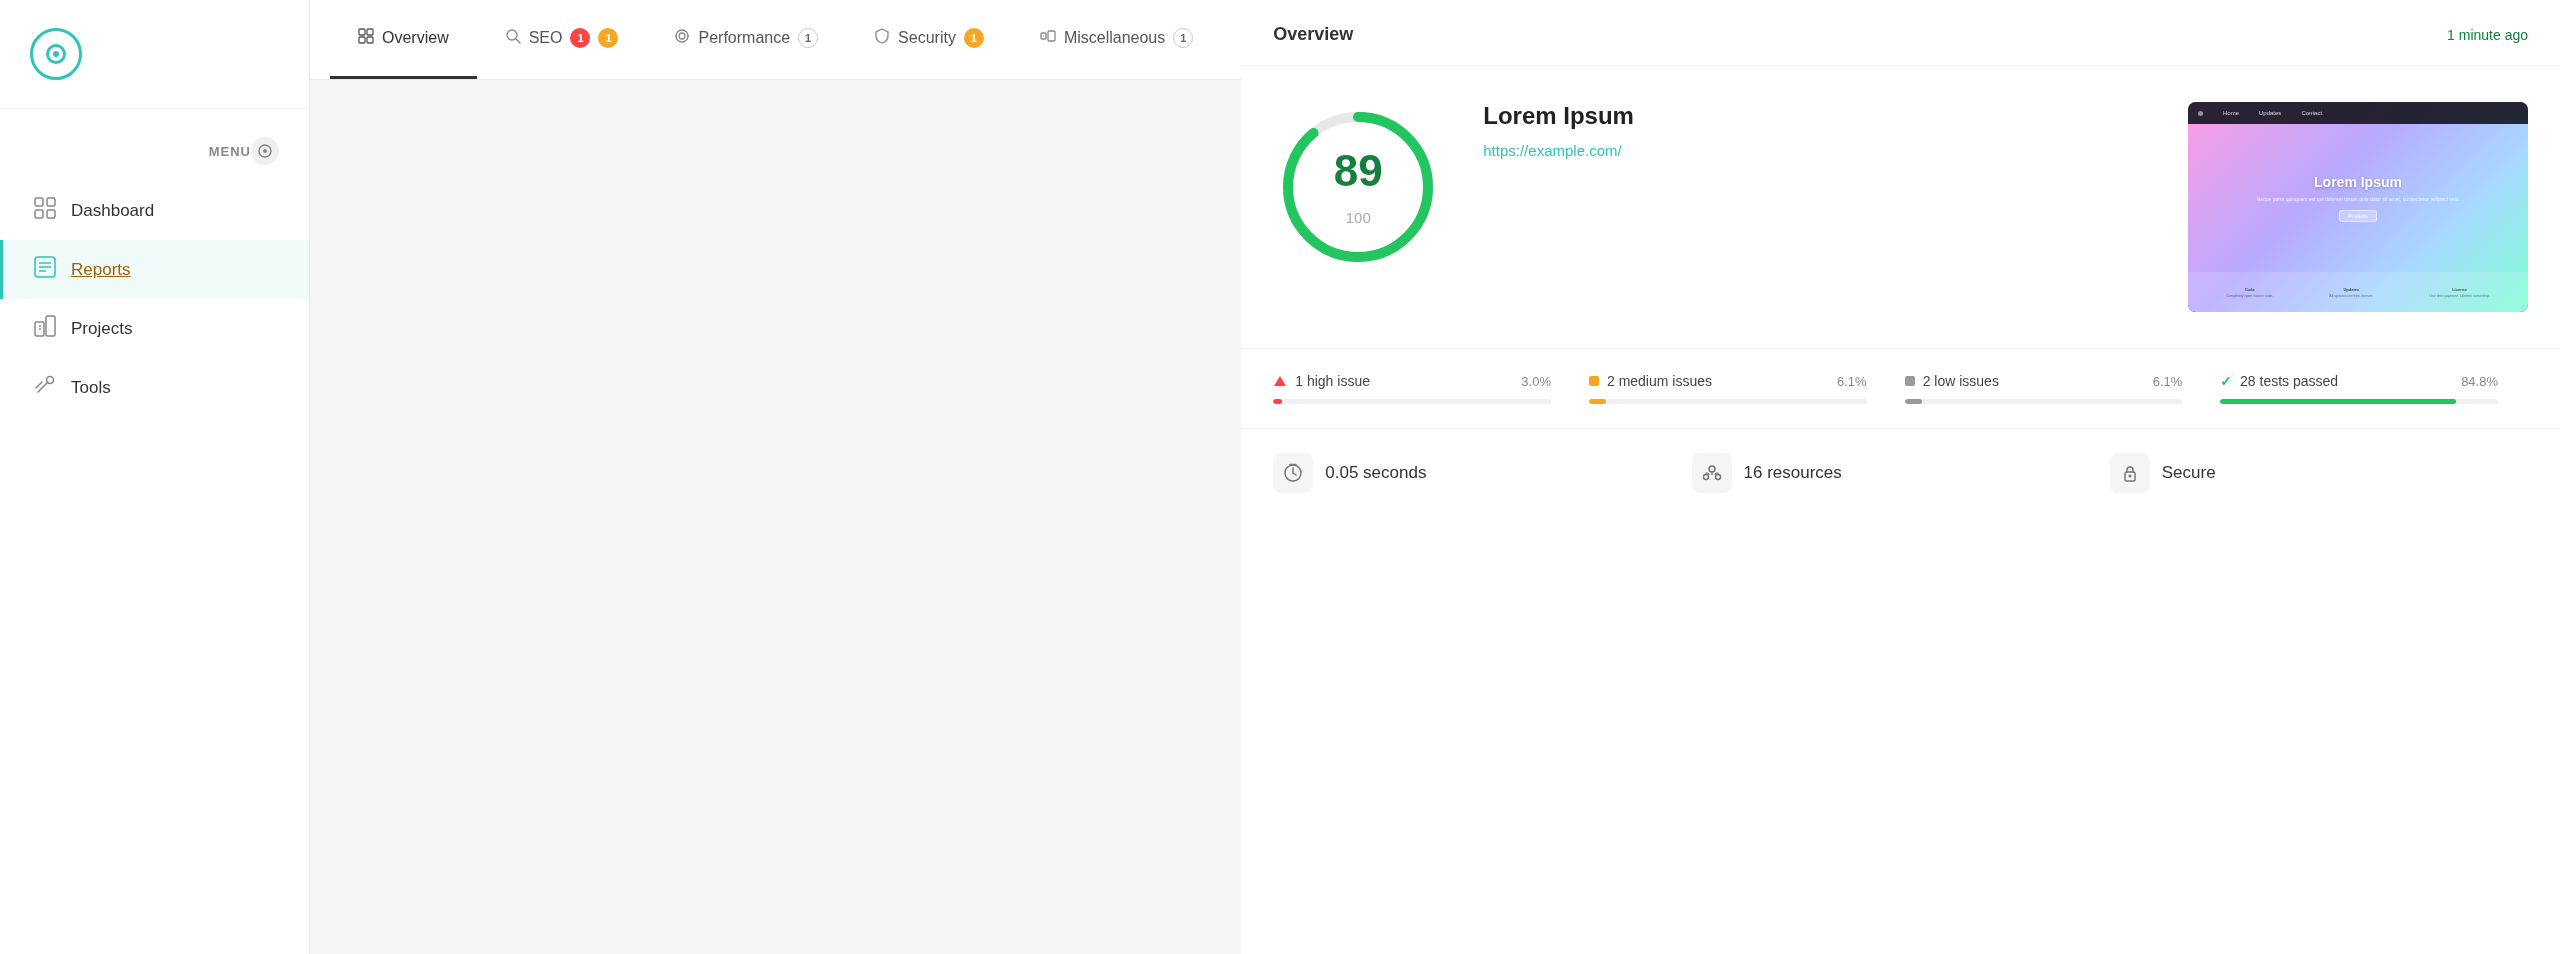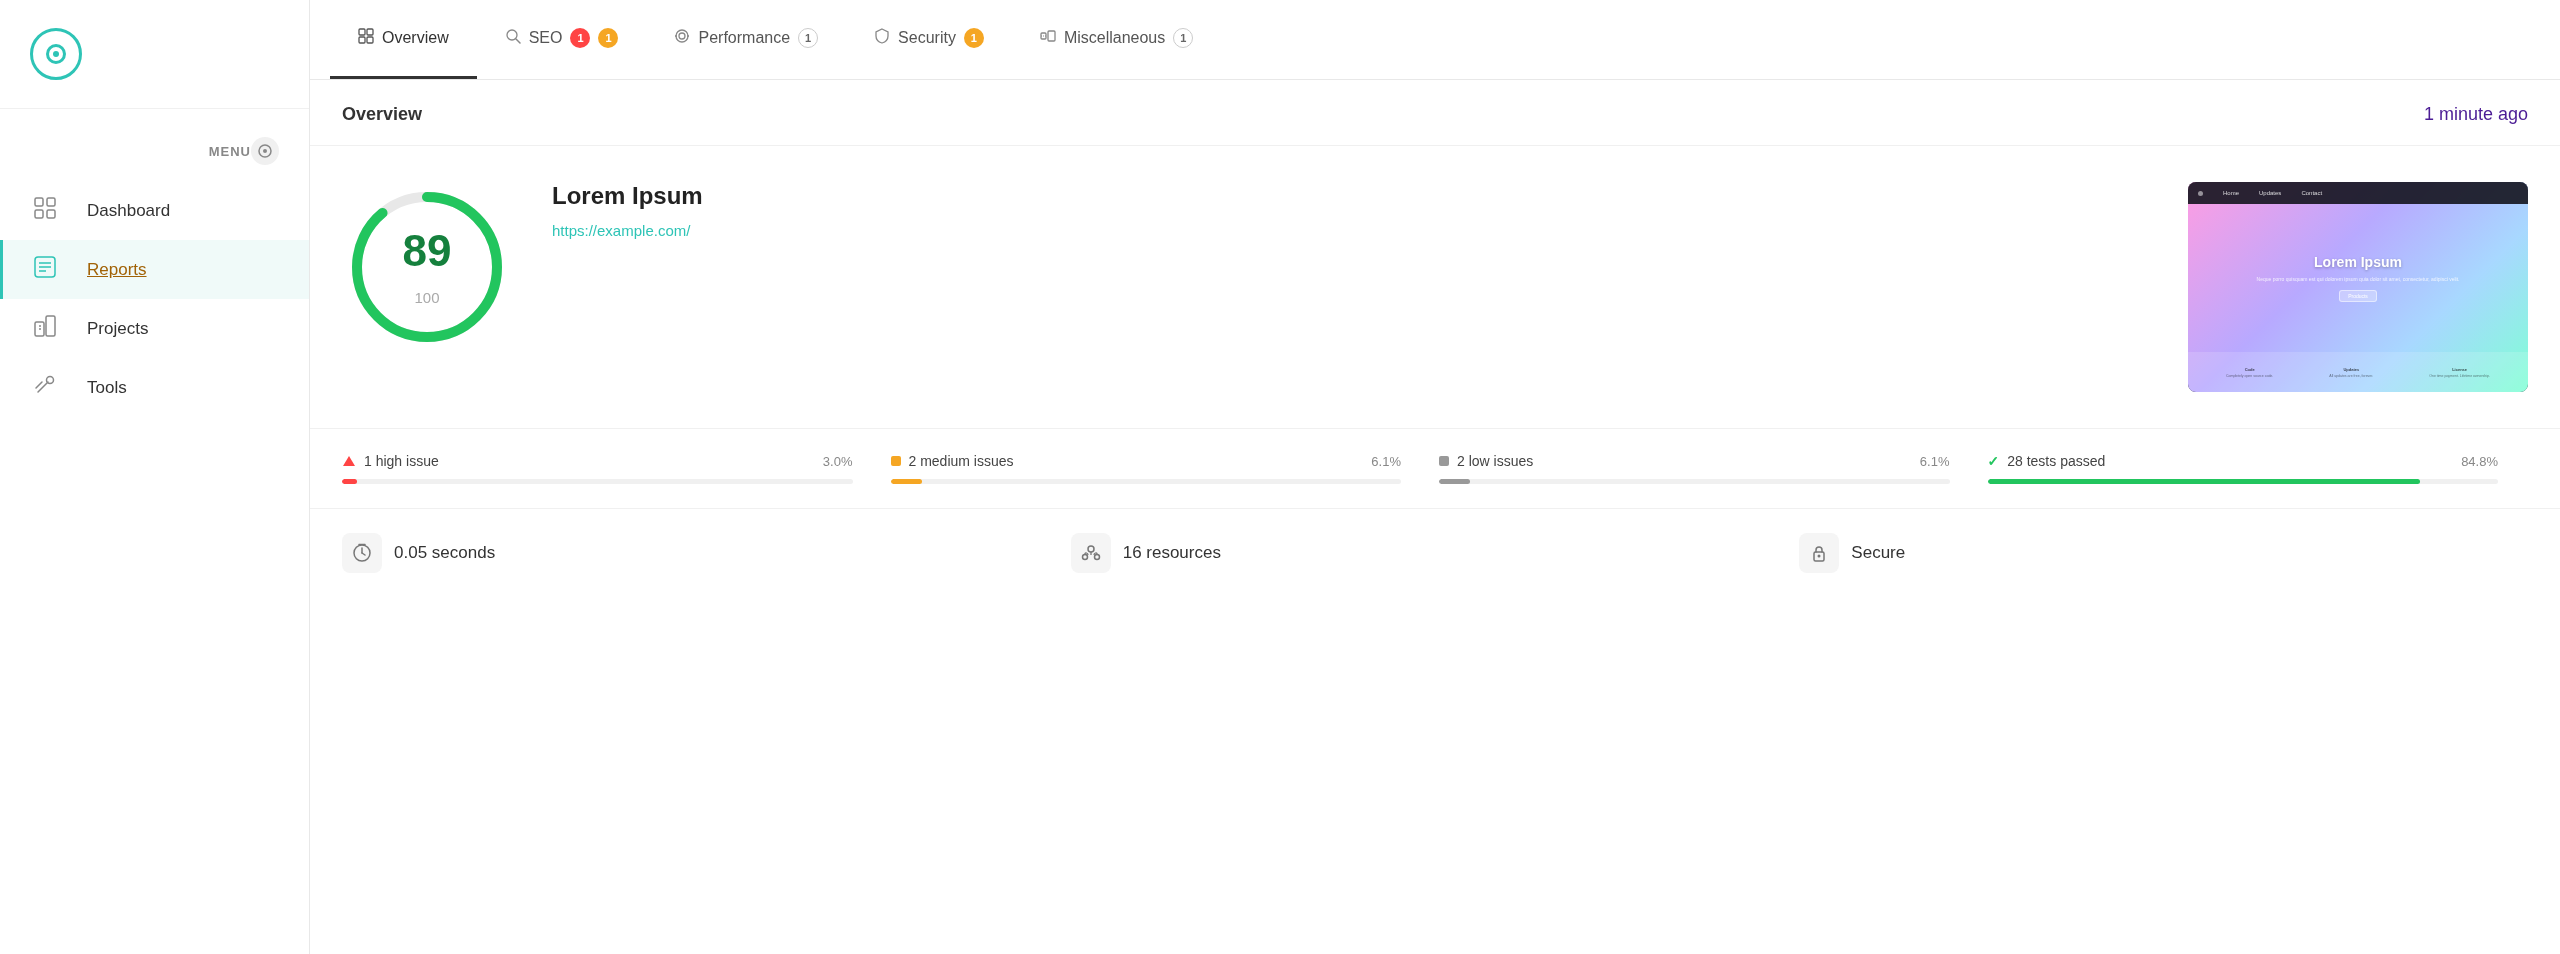--- a/index.html
+++ b/index.html
@@ -68,21 +68,21 @@
       background: #f0f0f0;
       display: flex;
       align-items: center;
       justify-content: center;
       cursor: pointer;
     }
 
     .nav-item {
       display: flex;
       align-items: center;
-      gap: 30px;
+      gap: 14px;
       padding: 16px 30px;
       cursor: pointer;
       font-size: 17px;
       font-weight: 500;
       color: #333;
       border-left: 3px solid transparent;
       position: relative;
     }
     .nav-item.active {
       color: #a16207;
@@ -93,21 +93,21 @@
     .nav-icon {
       font-size: 20px;
       width: 24px;
       text-align: center;
     }
 
     
     .main {
       flex: 1;
       display: flex;
-      flex-direction: column;
+      flex-direction: row;
       background: #f5f5f5;
       overflow: hidden;
     }
 
     
     .tabs {
       background: #fff;
       border-bottom: 1px solid #e8e8e8;
       display: flex;
       align-items: stretch;
@@ -165,22 +165,22 @@
       justify-content: space-between;
       padding: 24px 32px 20px;
       border-bottom: 1px solid #f0f0f0;
     }
     .overview-title {
       font-size: 18px;
       font-weight: 600;
       color: #333;
     }
     .overview-time {
-      font-size: 18px;
-      color: #4c1d95;
+      font-size: 14px;
+      color: #15803d;
     }
 
     
     .score-section {
       display: flex;
       align-items: flex-start;
       gap: 40px;
       padding: 36px 32px;
       border-bottom: 1px solid #f0f0f0;
     }

